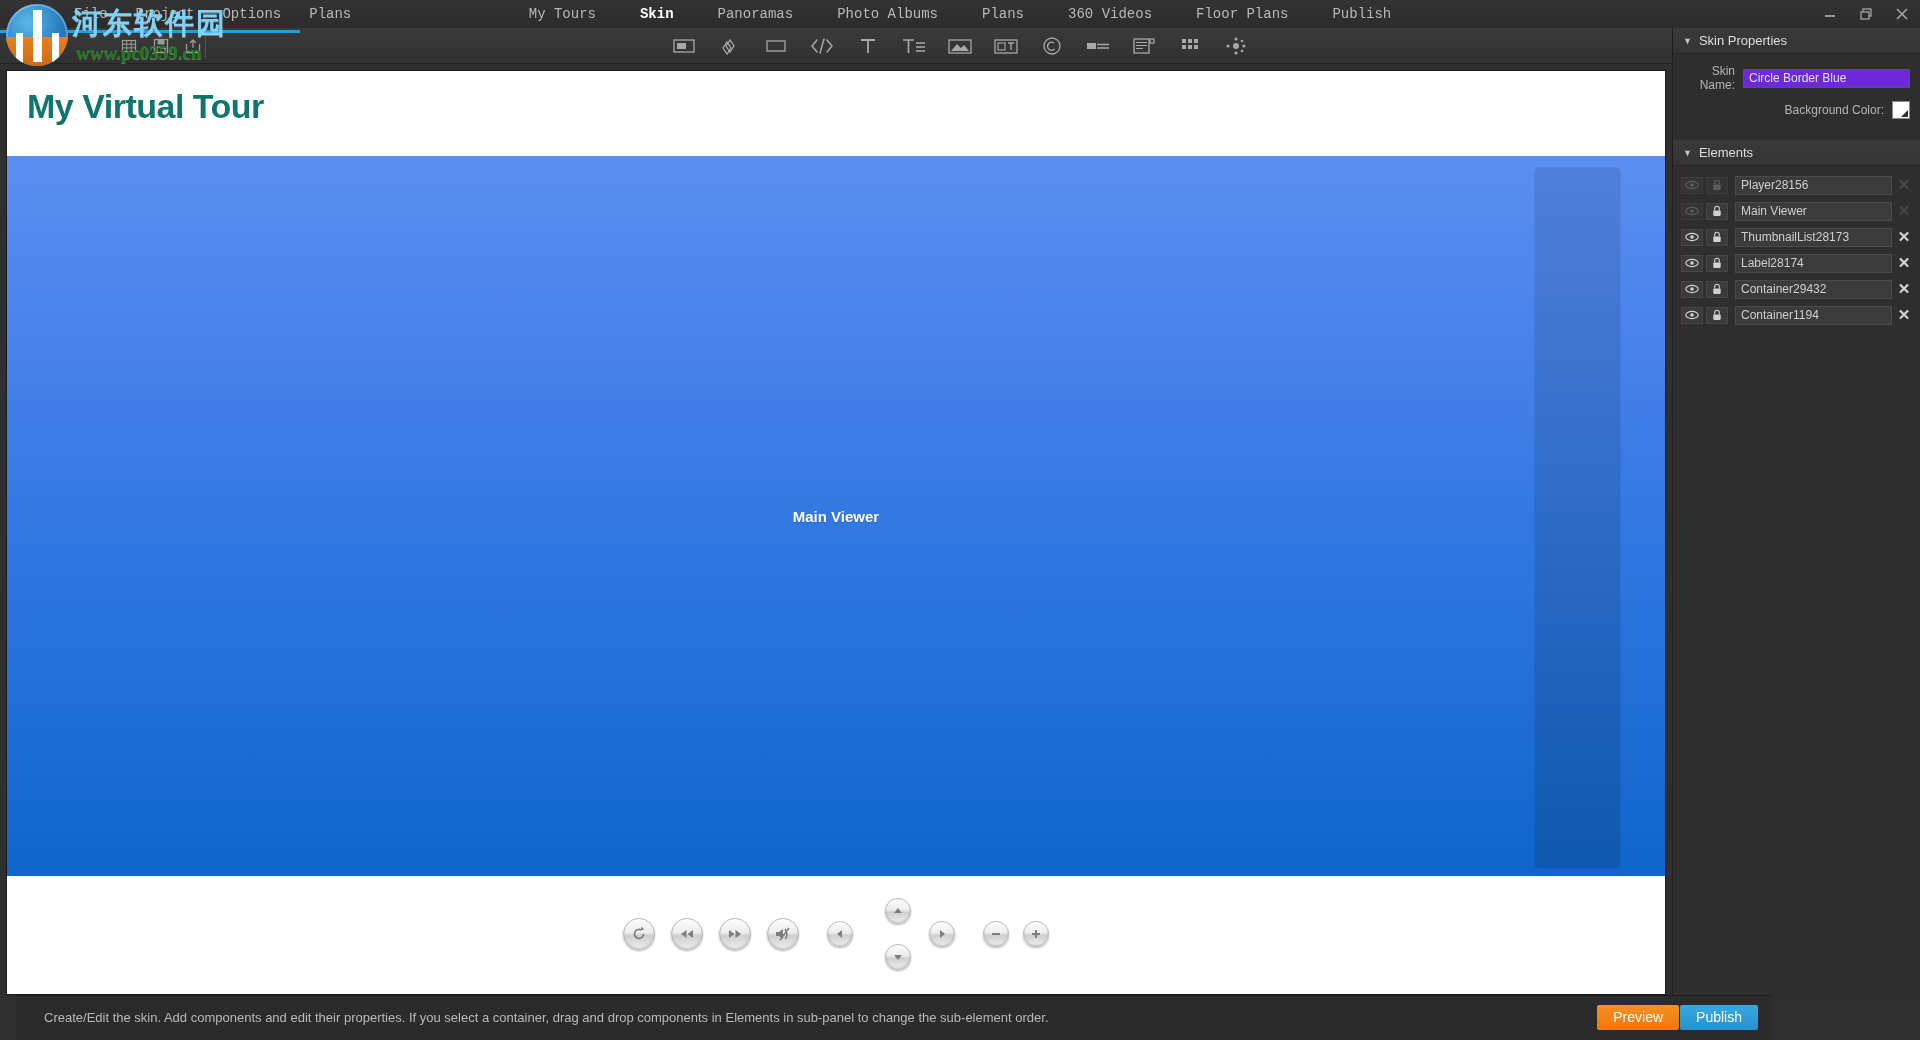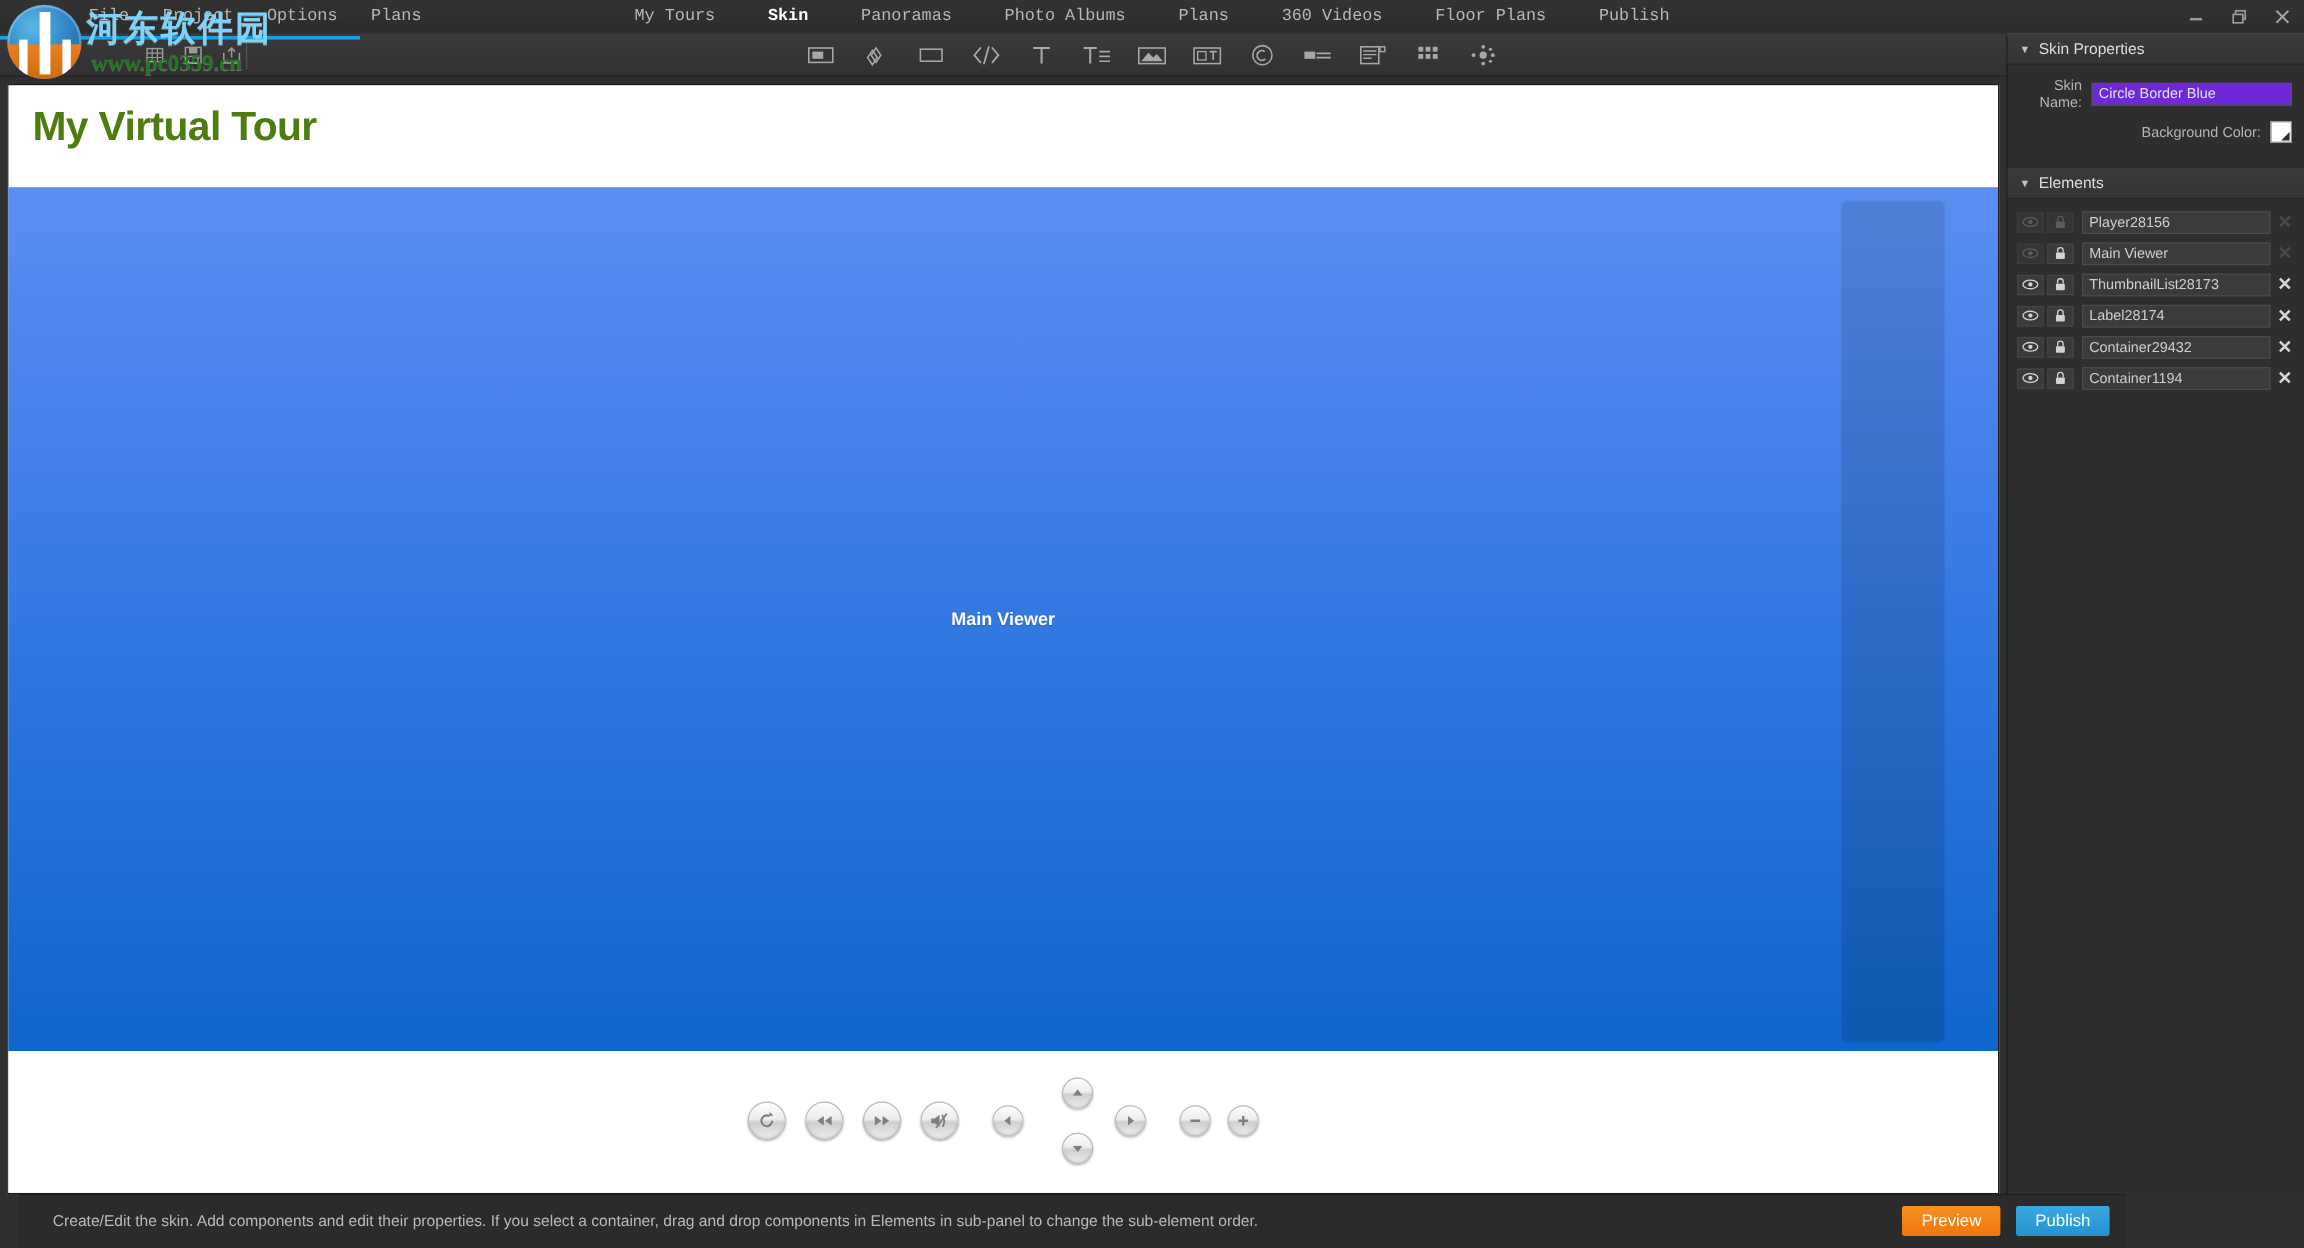--- a/index.html
+++ b/index.html
@@ -98,21 +98,21 @@
   }
 
   
   .canvas-wrap {
     position: absolute; left: 6px; top: 70px; width: 1660px; height: 925px;
     background: #ffffff;
     border: 1px solid #1b1b1b;
   }
   .tour-title {
     position: absolute; left: 20px; top: 16px;
-    font-size: 34px; font-weight: bold; color: #4d7c0f;
+    font-size: 34px; font-weight: bold; color: #0f766e;
     letter-spacing: -0.5px;
   }
   .viewer {
     position: absolute; left: 0; top: 85px; width: 1658px; height: 720px;
     background: linear-gradient(#5b8ef0 0%, #4b84ec 22%, #2f77e0 55%, #0f65cb 100%);
   }
   .viewer-label {
     position: absolute; left: 50%; top: 50%; transform: translate(-50%,-50%);
     color: #ffffff; font-size: 15px; font-weight: bold;
     text-shadow: 0 1px 1px rgba(0,0,0,0.18);
@@ -212,21 +212,21 @@
   
   .statusbar {
     position: absolute; left: 16px; bottom: 0; width: 1756px; height: 45px;
     background: #2b2b2b; border-top: 1px solid #1e1e1e;
   }
   .status-text {
     position: absolute; left: 28px; top: 14px;
     color: #b9b9b9; font-size: 13px;
   }
   .sb-buttons {
-    position: absolute; right: 14px; top: 9px; display: flex; gap: 13px;
+    position: absolute; right: 14px; top: 9px; display: flex; gap: 1px;
   }
   .sb-btn {
     height: 25px; padding: 0 16px; border: none; color: #ffffff;
     font-size: 14px; font-family: "Liberation Sans", sans-serif;
     border-radius: 2px; cursor: default; line-height: 25px;
   }
   .sb-preview { background: linear-gradient(#f59120, #ef7510); }
   .sb-publish { background: linear-gradient(#3aa8e0, #2492cf); }
 </style>
 </head>

